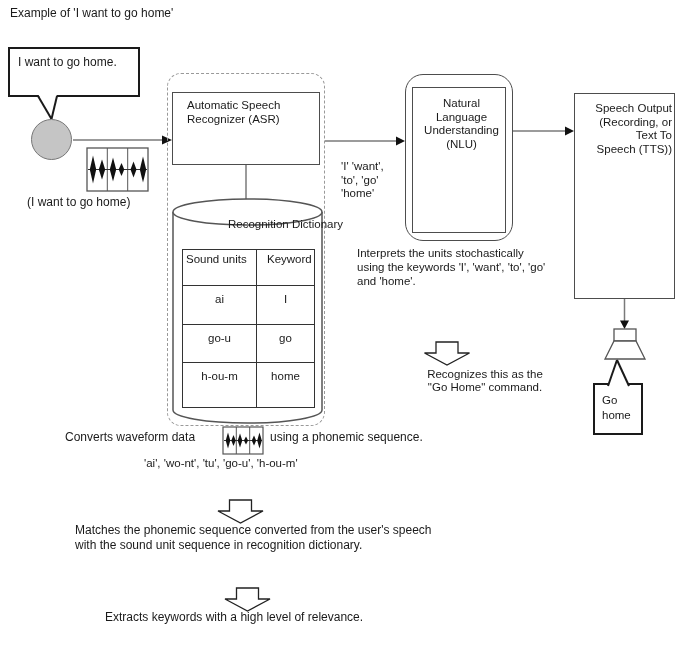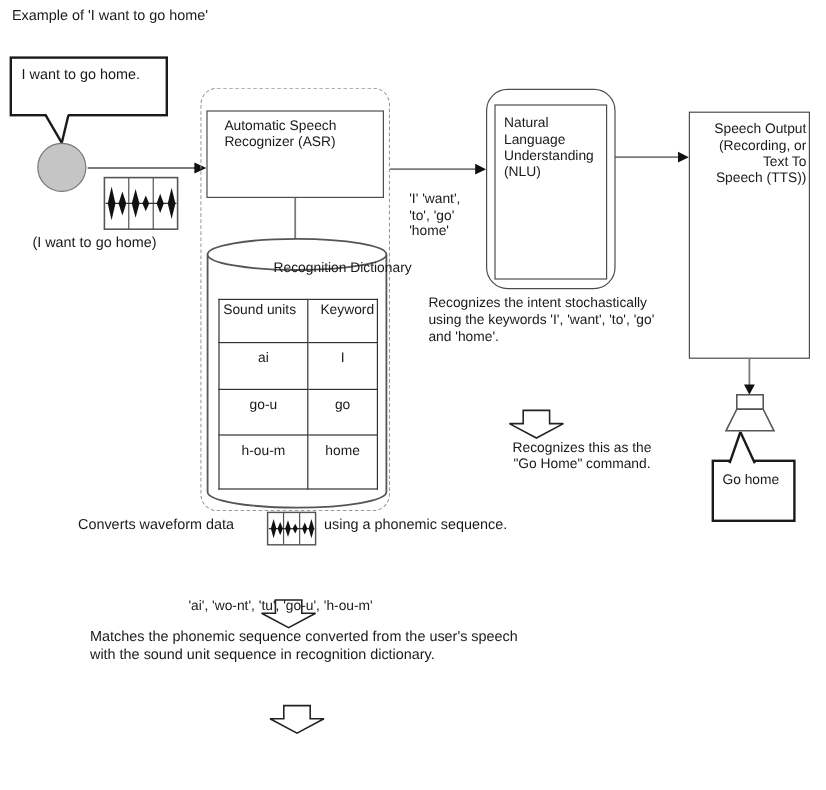--- a/index.html
+++ b/index.html
@@ -138,53 +138,54 @@
     </tr>
   </tbody>
     </table>
 
   <div class="abs small" style="left:341px;top:160px;white-space:pre-line;">'I' 'want',
 'to', 'go'
 'home'</div>
 
   <div class="box" style="left:405px;top:74px;width:108px;height:167px;border-radius:18px;">
     <div class="box" style="left:6px;top:12px;width:94px;height:146px;border-width:1px;">
-      <div class="txt small" style="padding:9px 2px 0 7px;">Natural
+      <div class="txt small" style="padding:9px 2px 0 7px;text-align:center;">Natural
 Language
 Understanding
 (NLU)</div>
     </div>
   </div>
 
   <div class="box" style="left:574px;top:93px;width:101px;height:206px;text-align:right;">
     <div class="txt small" style="padding:8px 2px 0 7px;">Speech Output
 (Recording, or
 Text To
 Speech (TTS))</div>
   </div>
 
-  <div class="abs txt" style="left:357px;top:247px;font-size:11.5px;line-height:13.8px;">Recognizes the intent stochastically
+  <div class="abs txt" style="left:357px;top:247px;font-size:11.5px;line-height:13.8px;">Interprets the units stochastically
 using the keywords 'I', 'want', 'to', 'go'
 and 'home'.</div>
 
   <div class="abs txt center" style="left:367px;top:368px;width:160px;font-size:11.5px;line-height:13.3px;">Recognizes this as the
 "Go Home" command.</div>
 
-  <div class="bubble" style="left:593px;top:383px;width:70px;height:52px;">
+  <div class="bubble" style="left:593px;top:383px;width:50px;height:52px;">
     <div class="txt" style="padding:8px 0 0 7px;font-size:11.5px;">Go home</div>
   </div>
 
   <svg class="abs" style="left:602px;top:357px;" width="34" height="31" viewBox="602 357 34 31">
     <polygon points="617,360 608,386 629,386" fill="#fff"></polygon>
     <line x1="617" y1="360" x2="608" y2="386" stroke="#1a1a1a" stroke-width="2"></line>
     <line x1="617" y1="360" x2="629" y2="386" stroke="#1a1a1a" stroke-width="2"></line>
   </svg>
 
   <div class="abs txt" style="left:65px;top:430px;">Converts waveform data</div>
   <div class="abs txt" style="left:270px;top:430px;">using a phonemic sequence.</div>
 
-  <div class="abs txt" style="left:157px;top:456px;font-size:11.5px;margin-top:42px;">'ai', 'wo-nt', 'tu', 'go-u', 'h-ou-m'</div>
+  <div class="abs txt" style="left:144px;top:456px;font-size:11.5px;">'ai', 'wo-nt', 'tu', 'go-u', 'h-ou-m'</div>
 
   <div class="abs txt" style="left:75px;top:523px;line-height:15px;">Matches the phonemic sequence converted from the user's speech
 with the sound unit sequence in recognition dictionary.</div>
 
+  <div class="abs txt" style="left:105px;top:610px;">Extracts keywords with a high level of relevance.</div>
 
 </div>
 
 </body></html>

